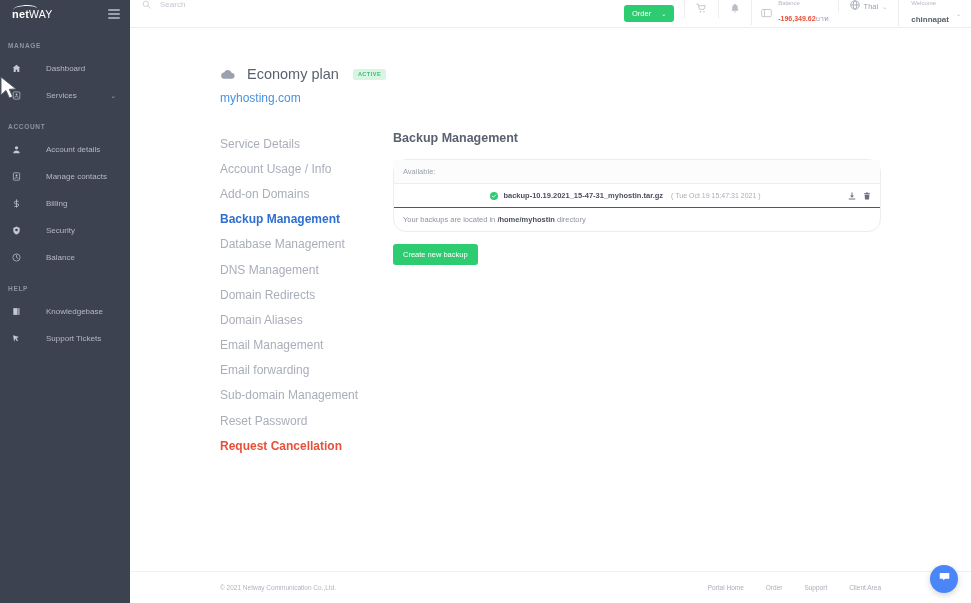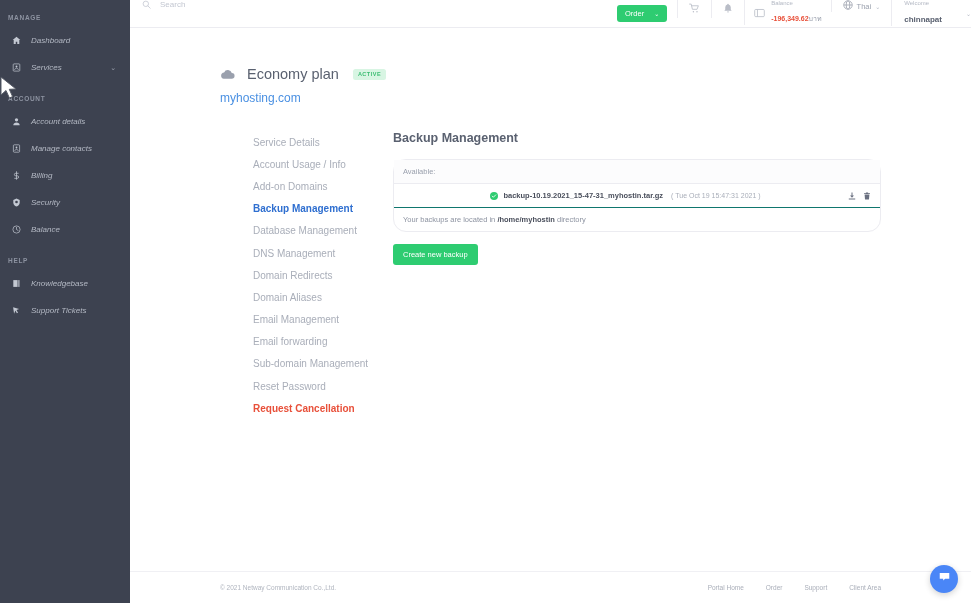--- a/index.html
+++ b/index.html
@@ -55,21 +55,21 @@
     display: flex; align-items: center;
     height: 27px; padding-left: 8px;
     color: #b4b9c4; font-size: 8px;
     cursor: pointer; position: relative;
   }
   .sb-ico {
     width: 16px; display: flex; align-items: center; justify-content: center;
     color: #c3c8d2; flex-shrink: 0;
   }
   .sb-ico svg { display: block; }
-  .sb-label { margin-left: 7px; white-space: nowrap; font-style: italic; }
+  .sb-label { margin-left: 22px; white-space: nowrap; }
   .sb-caret {
     position: absolute; right: 14px; color: #9aa0ad; font-size: 7px;
   }
 
   
   .main { flex: 1; display: flex; flex-direction: column; background: #fff; min-width: 0; }
 
   .topbar {
     height: 28px; border-bottom: 1px solid #ececf1;
     display: flex; align-items: flex-start; background: #fff;
@@ -97,21 +97,21 @@
     display: flex; align-items: center; justify-content: center;
     border-left: 1px solid #ececf1;
     padding: 0 11px; color: #b9bdc7; cursor: pointer;
   }
   .tb-cell.bal { padding: 0 9px; gap: 6px; }
   .bal-text { line-height: 1.15; }
   .bal-label { font-size: 6px; color: #b4b9c4; }
   .bal-amt { font-size: 7px; color: #e8503a; font-weight: bold; white-space: nowrap; }
   .bal-amt .unit { color: #9aa0ad; font-weight: normal; }
   .tb-cell.lang { gap: 4px; font-size: 7.5px; color: #9aa0ad; }
-  .tb-cell.user { gap: 24px; padding: 0 0 0 12px; }
+  .tb-cell.user { gap: 7px; padding: 0 10px 0 12px; }
   .user-text { line-height: 1.2; }
   .user-w { font-size: 6px; color: #b4b9c4; }
   .user-n { font-size: 8px; color: #5a6170; font-weight: bold; }
   .cv-sm { font-size: 6px; color: #b4b9c4; }
 
   .content { flex: 1; position: relative; overflow: hidden; }
 
   .page-head { padding: 38px 0 0 90px; }
   .plan-row { display: flex; align-items: center; gap: 12px; }
   .cloud-ico { color: #9aa0ad; display: flex; }
@@ -122,22 +122,22 @@
     padding: 2.5px 5px; border-radius: 2.5px; margin-left: 2px;
   }
   .domain-link {
     display: block; margin: 9px 0 0 0;
     font-size: 12px; color: #4a90e2; text-decoration: none; cursor: pointer;
   }
 
   .body-cols { display: flex; padding: 26px 0 0 90px; }
   .sidenav { width: 173px; flex-shrink: 0; }
   .sn-item {
-    font-size: 10px; color: #a9aeb9;
-    padding: 5.6px 0; cursor: pointer; white-space: nowrap; margin-left: 33px;
+    font-size: 12px; color: #a9aeb9;
+    padding: 5.6px 0; cursor: pointer; white-space: nowrap;
   }
   .sn-item.active { color: #2f6fd0; font-weight: bold; }
   .sn-item.danger { color: #e8503a; font-weight: bold; }
 
   .panel-col { flex: 1; padding-right: 90px; min-width: 0; }
   .panel-title { font-size: 12.5px; color: #5a6170; margin-bottom: 14px; }
   .card {
     border: 1px solid #ececf1; border-radius: 13px; background: #fff;
   }
   .card-head {
@@ -180,20 +180,32 @@
   }
 
   .cursor { position: absolute; left: 0px; top: 76px; pointer-events: none; z-index: 50; }
 </style>
 </head>
 <body>
 
 <div class="app">
 
   <aside class="sidebar">
+    <div class="sb-top">
+      <div class="logo">
+        <span class="logo-swoosh"></span>
+        <span class="logo-net">net</span>
+        <span class="logo-way">WAY</span>
+      </div>
+      <div class="hamburger">
+        <span></span>
+          <span></span>
+          <span></span>
+      </div>
+    </div>
     <div id="sb-sections">
         <div class="sb-section">MANAGE</div>
         <div class="sb-item">
           <span class="sb-ico">
             <svg width="9" height="9" viewBox="0 0 18 18" fill="currentColor">
               <path d="M9 1.6 1.4 8h2v8.2h4.1v-4.6h3v4.6h4.1V8h2z"></path>
             </svg>
           </span>
           <span class="sb-label">Dashboard</span>
         </div>

